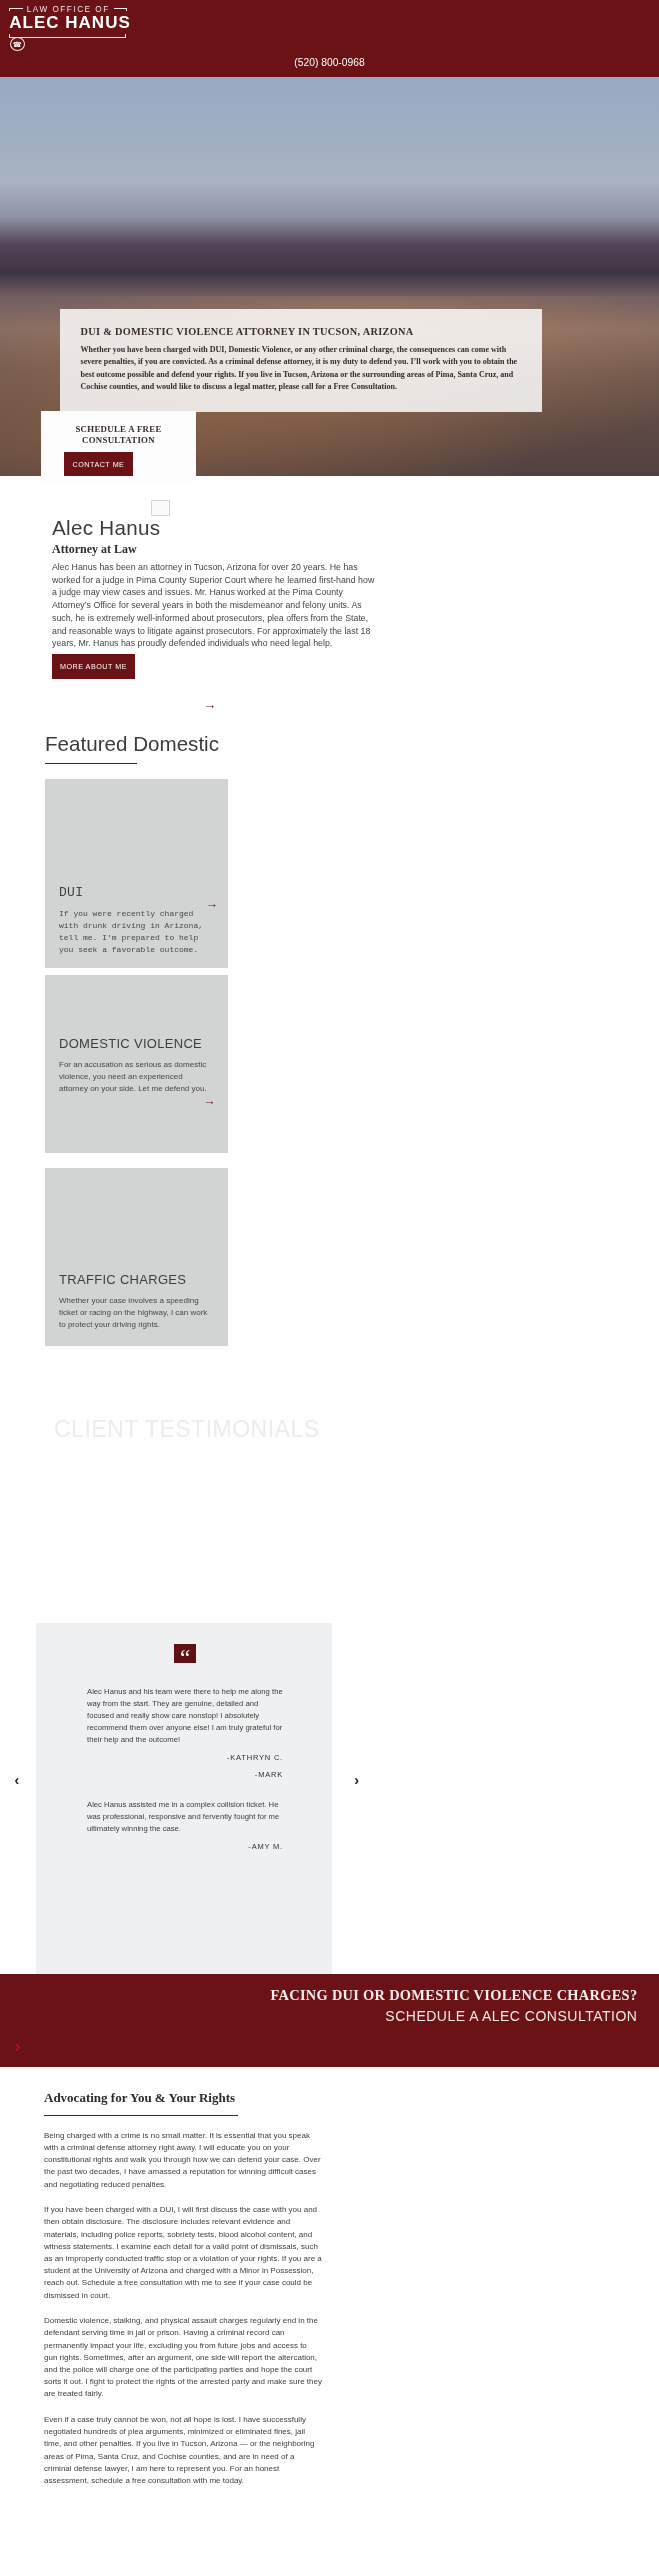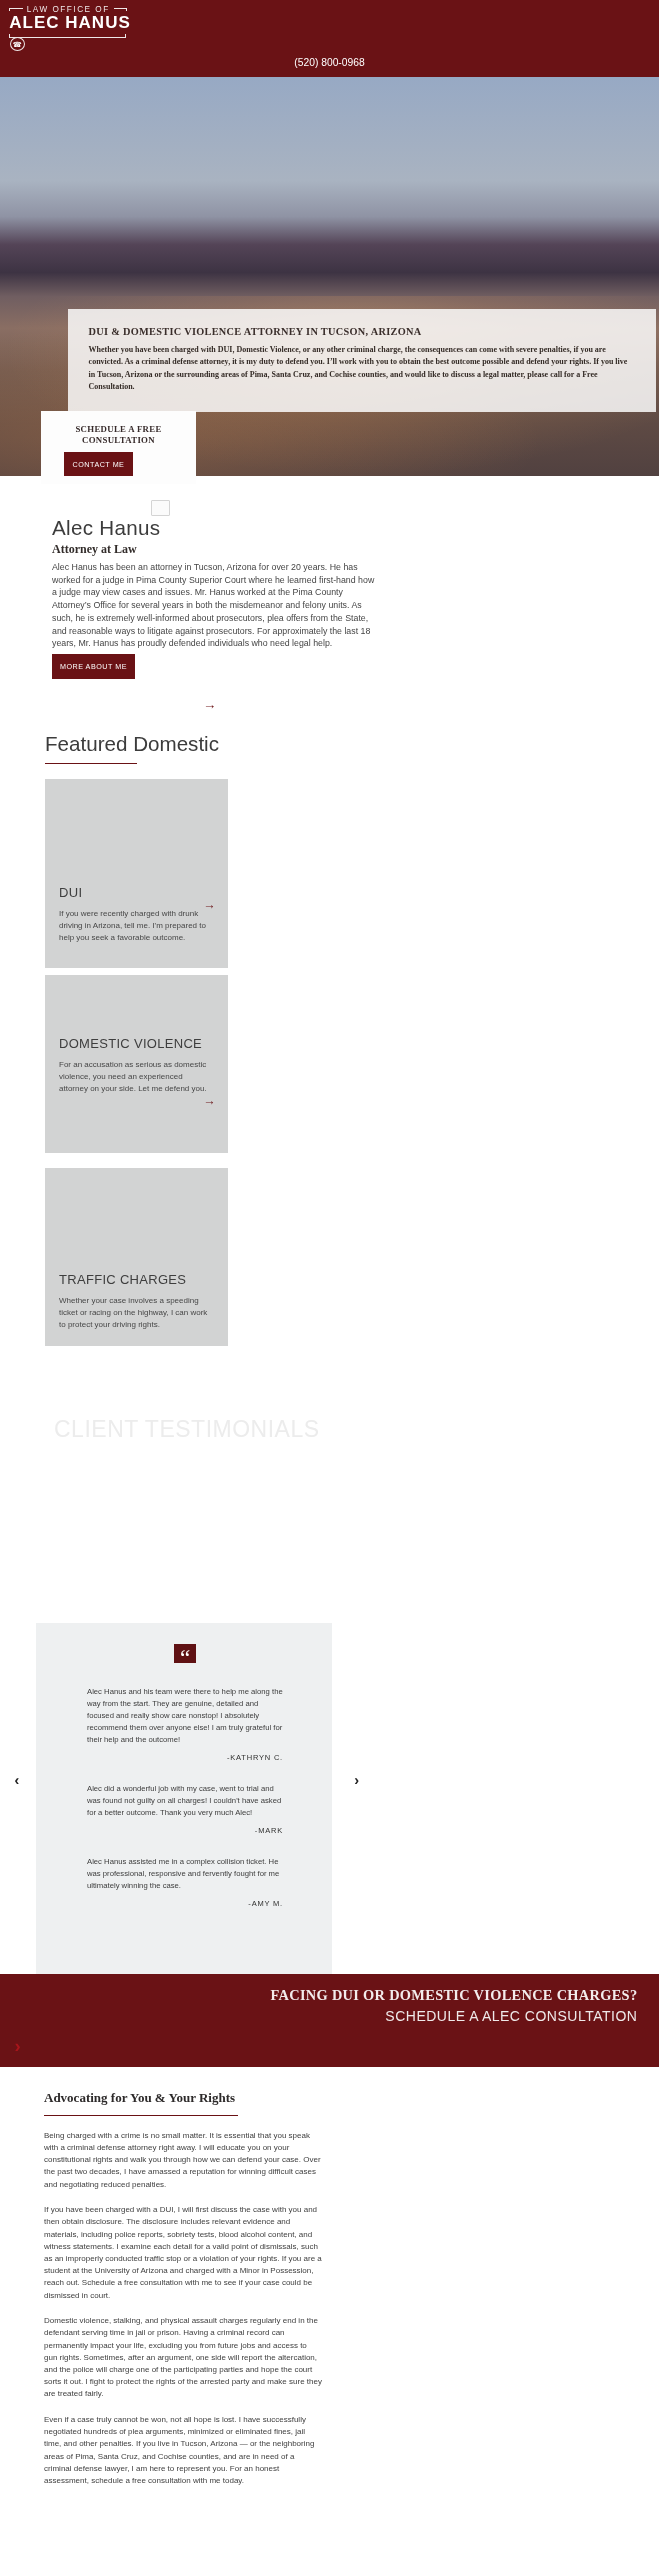--- a/index.html
+++ b/index.html
@@ -17,42 +17,42 @@
   .phone-circle { position:absolute; top:37px; left:9.8px; width:15px; height:14px; border:0.5px solid #efe7e7; border-radius:50%; color:#fff; font-size:7.2px; text-align:center; line-height:13.4px; }
   .header-phone { position:absolute; top:57px; left:0; width:659px; text-align:center; color:#ffffff; font-size:10.3px; }
 
   
   .hero { position:absolute; top:77px; left:0; width:659px; height:399px;
     background:linear-gradient(180deg,#97a9c4 0%,#a9b3c1 26%,#8f93a4 35%,#544457 42%,#3d3343 49%,#705e61 55%,#8a6e63 63%,#70594f 74%,#5e4a44 87%,#514140 100%);
   }
   .hero-glow { position:absolute; top:55%; left:0; width:100%; height:45%;
     background:radial-gradient(ellipse at 55% 30%, rgba(255,190,110,.30) 0%, rgba(255,170,90,.12) 35%, rgba(0,0,0,0) 70%),
                radial-gradient(ellipse at 20% 80%, rgba(255,160,80,.22) 0%, rgba(0,0,0,0) 55%); }
-  .hero-overlay { position:absolute; left:68px; top:232px; width:588px; min-height:95px; background:rgba(252,252,252,0.85); padding:16.5px 20.6px 17.5px 20.6px; }
+  .hero-overlay { position:absolute; left:60px; top:232px; width:482px; min-height:95px; background:rgba(252,252,252,0.85); padding:16.5px 20.6px 17.5px 20.6px; }
   .hero-overlay h1 { font-family:"Liberation Serif", serif; font-size:10.3px; font-weight:bold; letter-spacing:0.3px; color:#3a2e2b; }
   .hero-overlay p { margin-top:7.2px; font-family:"Liberation Serif", serif; font-size:8px; font-weight:bold; line-height:12.6px; color:#342b26; }
   .schedule-card { position:absolute; left:41px; top:334px; width:155px; height:73px; background:#fdfdfd; }
   .schedule-card .line { text-align:center; font-family:"Liberation Serif", serif; font-weight:bold; font-size:8.8px; color:#372b2b; letter-spacing:0.3px; line-height:10.8px; }
   .schedule-card .line:first-child { padding-top:13.4px; }
   .btn { display:block; background:#6a1215; color:#fff; border:none; cursor:pointer; font-family:"Liberation Sans", sans-serif; }
   .contact-btn { width:69px; height:24px; margin:6.2px 0 0 23px; font-size:7.2px; letter-spacing:0.5px; }
 
   
   .img-ph { position:absolute; left:151px; top:500px; width:18.5px; height:16px; border:1px solid #d4d4d4; border-radius:1px; background:#fbfbfb; }
   .about-name { position:absolute; left:52px; top:516px; font-size:20.6px; font-weight:300; color:#3c3c3c; letter-spacing:0.3px; }
   .about-title { position:absolute; left:52px; top:542px; font-family:"Liberation Serif", serif; font-size:12px; font-weight:bold; color:#322c2a; }
   .about-bio { position:absolute; left:52px; top:561px; width:324px; font-size:8.8px; line-height:12.7px; color:#454545; }
   .more-btn { position:absolute; left:52px; top:654px; width:83px; height:25px; font-size:7.2px; letter-spacing:0.5px; }
   .flow-arrow { position:absolute; left:203px; top:697px; color:#6a1215; font-size:13.4px; font-weight:bold; cursor:pointer; }
 
   
   .fp-heading { position:absolute; left:45px; top:732px; font-size:20.6px; font-weight:300; color:#3c3c3c; }
   .fp-rule { position:absolute; left:45px; top:763px; width:92px; height:1px; background:#6a1215; }
   .card { position:absolute; left:45px; width:183px; background:#d2d3d3; padding:106px 13.4px 0 14px; }
-  .card1 { top:779px; height:189px; }
+  .card1 { top:779px; height:189px;font-family:Liberation Mono, monospace; }
   .card2 { top:975px; height:178px; padding-top:61px; }
   .card3 { top:1168px; height:178px; padding-top:104px; }
   .card h3 { font-size:13px; font-weight:400; color:#3e3e3e; letter-spacing:0.3px; }
   .card p { margin-top:8.2px; font-size:8px; line-height:12px; color:#474747; width:150px; }
   .card .card-arrow { position:absolute; right:12.4px; top:119px; color:#6a1215; font-size:12.4px; font-weight:bold; cursor:pointer; }
 
   
   .ghost { position:absolute; left:54px; top:1416px; font-size:23px; font-weight:300; color:#ececec; letter-spacing:0.5px; }
   .t-box { position:absolute; left:36px; top:1623px; width:296px; height:352px; background:#eef0f1; padding:20.6px 49px 0 51px; }
   .quote-badge { width:21.6px; height:19.6px; background:#5f1113; margin:0 auto; text-align:center; }
@@ -135,21 +135,20 @@
     <p>Whether your case involves a speeding ticket or racing on the highway, I can work to protect your driving rights.</p>
   </div>
 
   <div class="ghost">CLIENT TESTIMONIALS</div>
   <div class="t-box">
     <div class="quote-badge">
       <span>“</span>
     </div>
     <p class="t-quote first">Alec Hanus and his team were there to help me along the way from the start. They are genuine, detailed and focused and really show care nonstop! I absolutely recommend them over anyone else! I am truly grateful for their help and the outcome!</p>
     <div class="t-author">-KATHRYN C.</div>
-    <p class="t-quote">Alec did a wonderful job with my case, went to trial and was found not guilty on all charges! I couldn't have asked for a better outcome. Thank you very much Alec!</p>
     <div class="t-author">-MARK</div>
     <p class="t-quote">Alec Hanus assisted me in a complex collision ticket. He was professional, responsive and fervently fought for me ultimately winning the case.</p>
     <div class="t-author">-AMY M.</div>
     <span class="t-nav t-prev">‹</span>
     <span class="t-nav t-next">›</span>
   </div>
 
   <div class="cta">
     <div class="cta-l1">FACING DUI OR DOMESTIC VIOLENCE CHARGES?</div>
     <div class="cta-l2">SCHEDULE A ALEC CONSULTATION</div>

